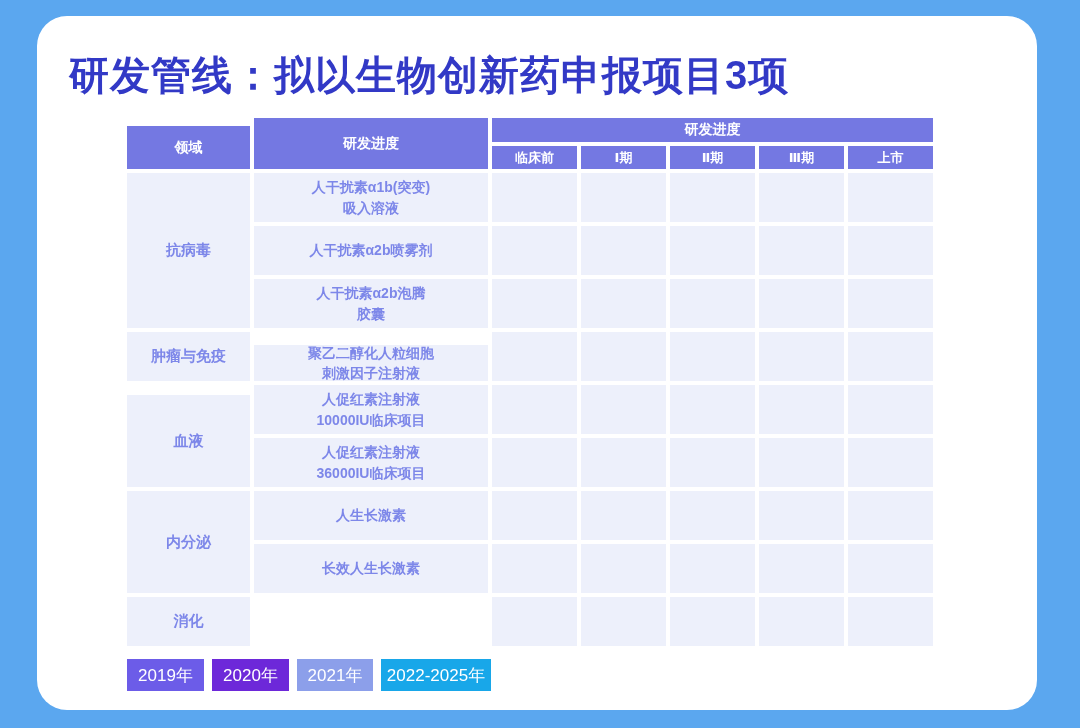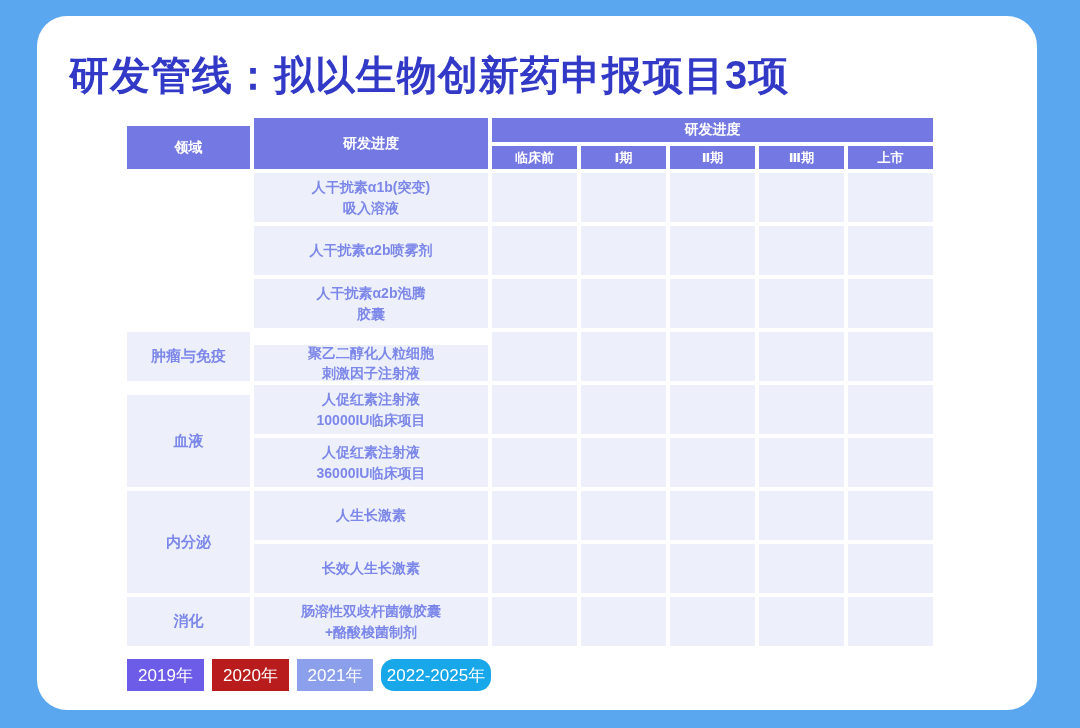--- a/index.html
+++ b/index.html
@@ -68,60 +68,59 @@
     position:absolute;left:90px;top:643px;
     display:flex;gap:8px;align-items:center;
   }
   .legend-item{
     height:32px;display:flex;align-items:center;justify-content:center;
     color:#ffffff;font-size:17px;
   }
   .legend-item:nth-child(1){width:77px;}
   .legend-item:nth-child(2){width:77px;}
   .legend-item:nth-child(3){width:76px;}
-  .legend-item:nth-child(4){width:110px;border-radius:13px;}
+  .legend-item:nth-child(4){width:110px;}
 </style>
 </head>
 <body>
 
 <div class="card">
 
   <h1 class="title">研发管线：拟以生物创新药申报项目3项</h1>
 
   <div class="table">
 
     <div class="cell head domain-head">领域</div>
     <div class="cell head project-head">研发进度</div>
     <div class="cell head progress-head">研发进度</div>
     <div class="cell head phase-head ph0">临床前</div>
     <div class="cell head phase-head ph1">Ⅰ期</div>
     <div class="cell head phase-head ph2">Ⅱ期</div>
     <div class="cell head phase-head ph3">Ⅲ期</div>
     <div class="cell head phase-head ph4">上市</div>
 
+    <div class="cell body-cell domain d0">抗病毒</div>
     <div class="cell body-cell domain d1">肿瘤与免疫</div>
     <div class="cell body-cell domain d2">血液</div>
     <div class="cell body-cell domain d3">内分泌</div>
     <div class="cell body-cell domain d4">消化</div>
 
     <div class="cell body-cell project p0">人干扰素α1b(突变)
 吸入溶液</div>
     <div class="cell body-cell project p1">人干扰素α2b喷雾剂</div>
     <div class="cell body-cell project p2">人干扰素α2b泡腾
 胶囊</div>
     <div class="cell body-cell project p3">聚乙二醇化人粒细胞
 刺激因子注射液</div>
     <div class="cell body-cell project p4">人促红素注射液
 10000IU临床项目</div>
     <div class="cell body-cell project p5">人促红素注射液
 36000IU临床项目</div>
     <div class="cell body-cell project p6">人生长激素</div>
     <div class="cell body-cell project p7">长效人生长激素</div>
-    <div class="cell body-cell project p8">肠溶性双歧杆菌微胶囊
-+酪酸梭菌制剂</div>
 
   <div class="cell body-cell" style="grid-area: 3 / 3;"></div>
       <div class="cell body-cell" style="grid-area: 3 / 4;"></div>
       <div class="cell body-cell" style="grid-area: 3 / 5;"></div>
       <div class="cell body-cell" style="grid-area: 3 / 6;"></div>
       <div class="cell body-cell" style="grid-area: 3 / 7;"></div>
       <div class="cell body-cell" style="grid-area: 4 / 3;"></div>
       <div class="cell body-cell" style="grid-area: 4 / 4;"></div>
       <div class="cell body-cell" style="grid-area: 4 / 5;"></div>
       <div class="cell body-cell" style="grid-area: 4 / 6;"></div>
@@ -158,18 +157,18 @@
       <div class="cell body-cell" style="grid-area: 10 / 7;"></div>
       <div class="cell body-cell" style="grid-area: 11 / 3;"></div>
       <div class="cell body-cell" style="grid-area: 11 / 4;"></div>
       <div class="cell body-cell" style="grid-area: 11 / 5;"></div>
       <div class="cell body-cell" style="grid-area: 11 / 6;"></div>
       <div class="cell body-cell" style="grid-area: 11 / 7;"></div>
     </div>
 
   <div class="legend">
     <div class="legend-item" style="background: rgb(108, 92, 232);">2019年</div>
-    <div class="legend-item" style="background: #b91c1c;">2020年</div>
+    <div class="legend-item" style="background: #6d28d9;">2020年</div>
     <div class="legend-item" style="background: rgb(140, 159, 234);">2021年</div>
     <div class="legend-item" style="background: rgb(24, 167, 233);">2022-2025年</div>
   </div>
 
 </div>
 
 </body></html>

